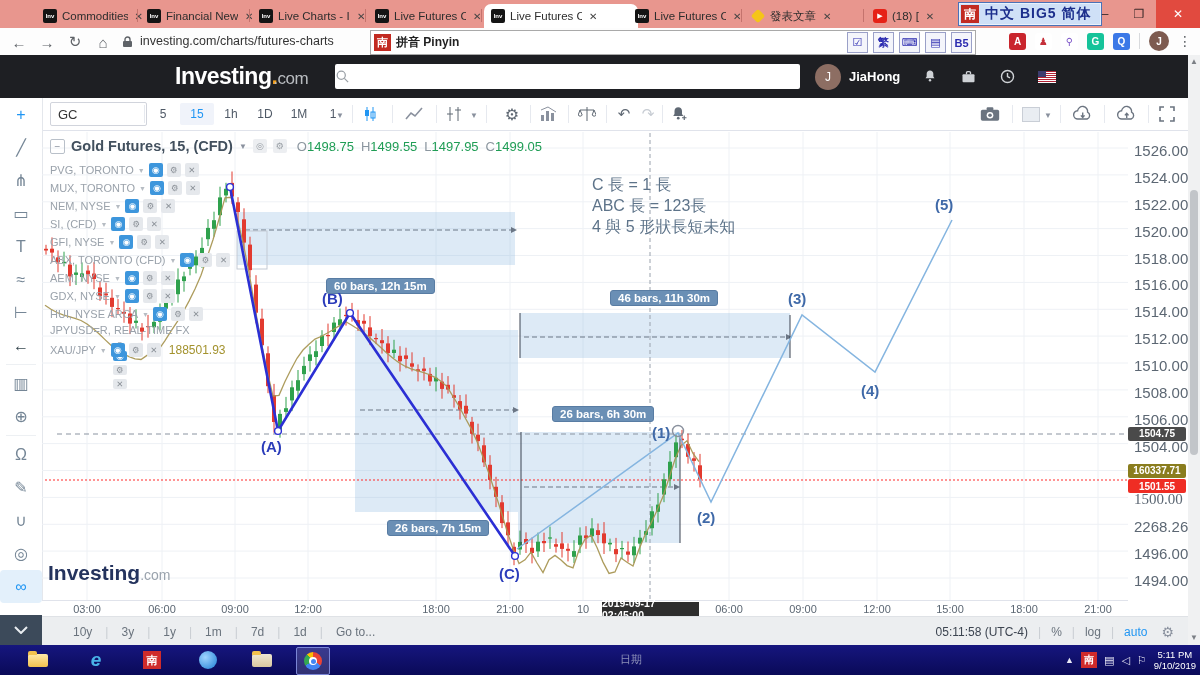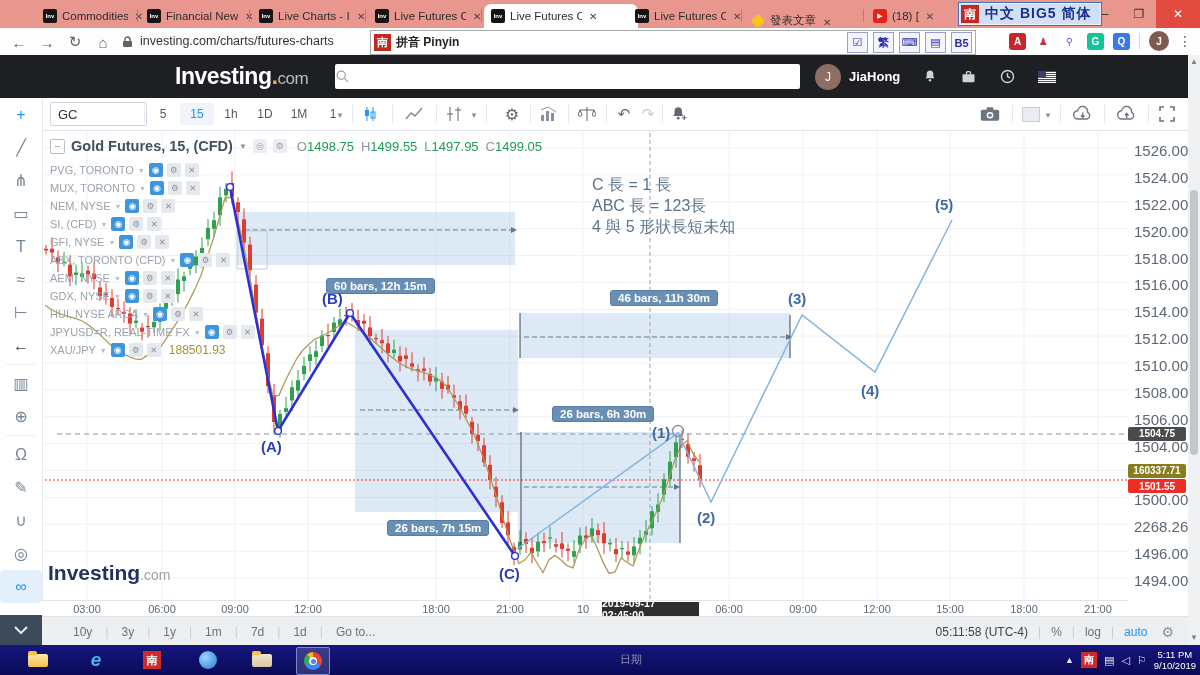--- a/index.html
+++ b/index.html
@@ -169,21 +169,21 @@
         <span class="fav fav-inv">Inv</span>
         <span class="tx">Live Futures Ch</span>
         <span class="cl">✕</span>
       </div>
       <div class="tab" style="left: 628px; width: 112px; position: absolute;">
         <span class="fav fav-inv">Inv</span>
         <span class="tx">Live Futures Ch</span>
         <span class="cl">✕</span>
       </div>
       <div class="tabsep" style="left: 741px;"></div>
-      <div class="tab" style="left: 744px; width: 118px; position: absolute; align-items: flex-end;">
+      <div class="tab" style="left: 744px; width: 118px; position: absolute;">
         <span class="fav ">
           <span class="fav-diamond"></span>
         </span>
         <span class="tx">發表文章</span>
         <span class="cl">✕</span>
       </div>
       <div class="tabsep" style="left: 863px;"></div>
       <div class="tab" style="left: 866px; width: 88px; position: absolute;">
         <span class="fav fav-yt">▶</span>
         <span class="tx">(18) [</span>
@@ -715,21 +715,21 @@
         <div class="ic">⚙</div>
         <div class="ic">✕</div>
       </div>
       <div class="irow" style="top: 306px;">
         <span>HUI, NYSE ARCA</span>
         <span class="car">▼</span>
         <div class="ic eye">◉</div>
         <div class="ic">⚙</div>
         <div class="ic">✕</div>
       </div>
-      <div class="irow" style="top: 324px;">
+      <div class="irow" style="top: 324px; flex-direction: column;">
         <span>JPYUSD=R, REAL-TIME FX</span>
         <span class="car">▼</span>
         <div class="ic eye">◉</div>
         <div class="ic">⚙</div>
         <div class="ic">✕</div>
       </div>
       <div class="irow" style="top: 342px;">
         <span>XAU/JPY</span>
         <span class="car">▼</span>
         <div class="ic eye">◉</div>
@@ -767,21 +767,21 @@
       <div class="ptick" style="top: 195.8px;">1522.00</div>
       <div class="ptick" style="top: 222.6px;">1520.00</div>
       <div class="ptick" style="top: 249.5px;">1518.00</div>
       <div class="ptick" style="top: 276.4px;">1516.00</div>
       <div class="ptick" style="top: 303.3px;">1514.00</div>
       <div class="ptick" style="top: 330.1px;">1512.00</div>
       <div class="ptick" style="top: 357px;">1510.00</div>
       <div class="ptick" style="top: 383.9px;">1508.00</div>
       <div class="ptick" style="top: 410.8px;">1506.00</div>
       <div class="ptick" style="top: 437.6px;">1504.00</div>
-      <div class="ptick" style="top: 491.4px;">1500.00</div>
+      <div class="ptick" style="top: 491.4px; font-family: Liberation Serif, serif;">1500.00</div>
       <div class="ptick" style="top: 518.3px;">2268.26</div>
       <div class="ptick" style="top: 545.1px;">1496.00</div>
       <div class="ptick" style="top: 572px;">1494.00</div>
       <div class="ptag" style="top: 426.5px; background: rgb(74, 74, 74);">1504.75</div>
       <div class="ptag" style="top: 463.5px; background: rgb(138, 125, 30);">160337.71</div>
       <div class="ptag" style="top: 479px; background: rgb(239, 45, 36);">1501.55</div>
     </div>
   <div class="abs" id="timeaxis">
       <div class="ttick" style="left: 45px;">03:00</div>
       <div class="ttick" style="left: 120px;">06:00</div>

